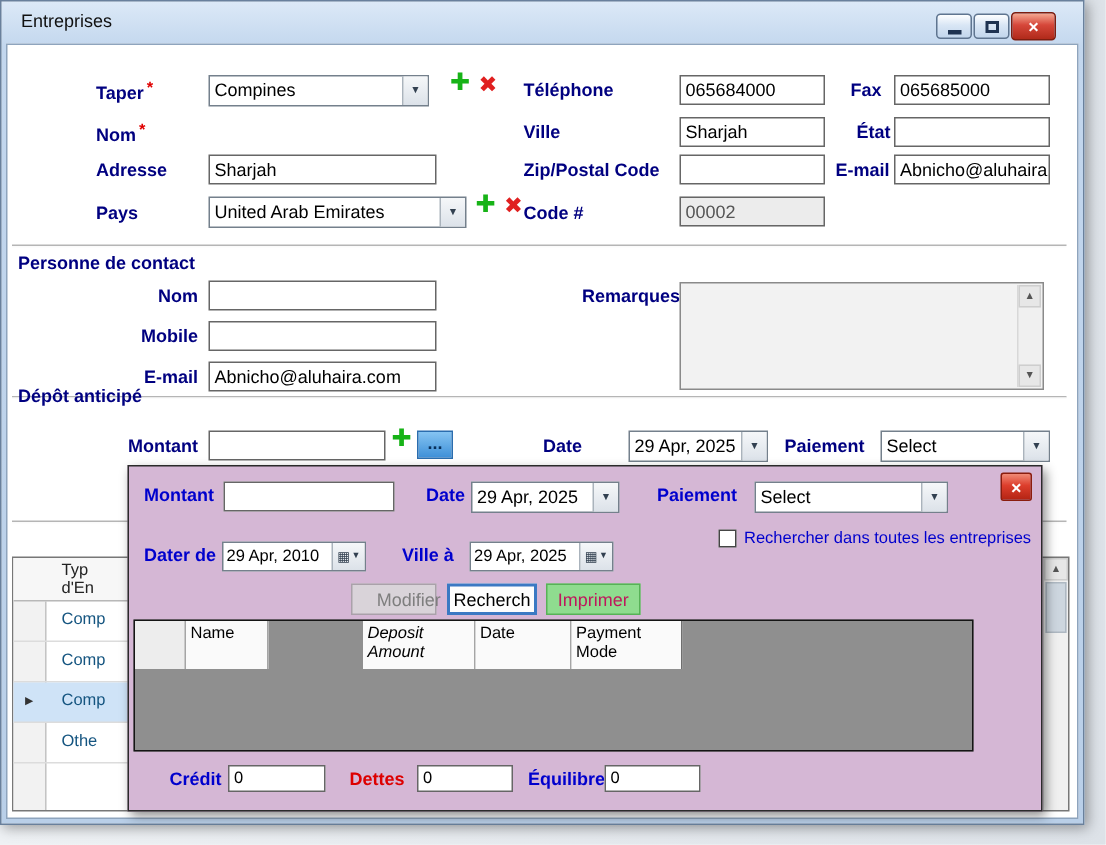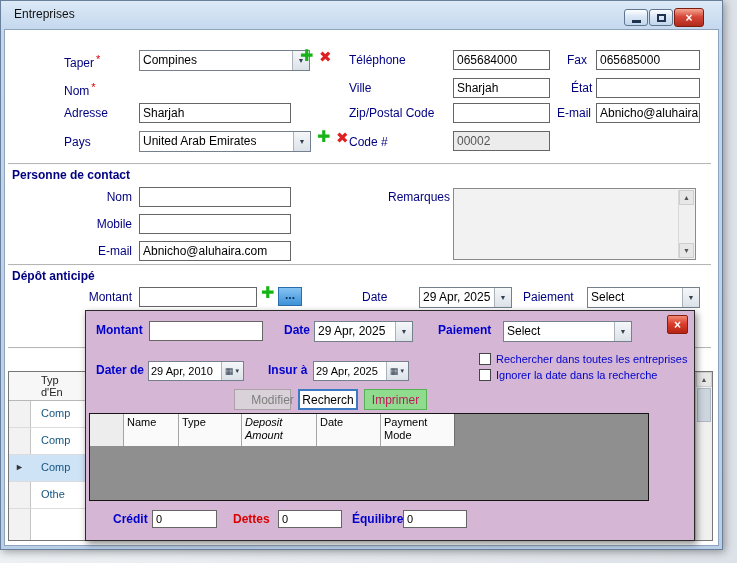--- a/index.html
+++ b/index.html
@@ -23,21 +23,21 @@
   .minbar { width:9px; height:3px; background:#1f3351; margin-top:7px; }
   .maxbox { width:9px; height:8px; border:2px solid #1f3351; background:transparent; }
   .closebtn { left:674px; top:8px; width:30px; height:19px; border-radius:3px;
     background:linear-gradient(#f5a993,#d6473a 45%,#b02a1a);
     border:1px solid #7c1d10; color:#fff; font-weight:bold; font-size:12px;
     display:flex; align-items:center; justify-content:center; }
   .client { left:4px; top:29px; width:715px; height:517px;
     background:#fff; border:1px solid #8ea4bd; }
 
   
-  .lbl { color:#000080; font-weight:normal; white-space:nowrap; }
+  .lbl { color:#000080; font-weight:bold; white-space:nowrap; }
   .lblr { text-align:right; }
   .req { color:#e00000; font-size:11px; vertical-align:4px; margin-left:2px; }
   .tb { background:#fff; border:1px solid #666; height:20px; line-height:18px;
         padding:0 3px; overflow:hidden; white-space:nowrap; }
   .tb.dis { background:#ececec; color:#555; }
   .combo { background:#fff; border:1px solid #74808c; height:21px; display:flex; }
   .combo .ct { flex:1; line-height:19px; padding:0 3px; overflow:hidden; white-space:nowrap; }
   .combo .cbn { width:17px; background:linear-gradient(#f5f7f9,#dce2e9);
     border-left:1px solid #aab3bc; display:flex; align-items:center;
     justify-content:center; font-size:7px; color:#324050; }
@@ -112,21 +112,21 @@
     </div>
   <div class="abs winbtn" style="left:649px;width:24px;">
       <span class="maxbox"></span>
     </div>
   <div class="abs closebtn">
       <span>×</span>
     </div>
   <div class="abs client"></div>
 
   <div class="abs lbl" style="left:64px;top:53px;"><span>Taper</span><span class="req">*</span></div>
-  <div class="abs combo" style="left:139px;top:50px;width:171px;gap:22px;">
+  <div class="abs combo" style="left:139px;top:50px;width:147px;gap:22px;">
     <div class="ct">Compines</div>
     <div class="cbn">▼</div>
   </div>
   <div class="abs ic-plus" style="left:300px;top:48px;">✚</div>
   <div class="abs ic-x" style="left:319px;top:49px;">✖</div>
   <div class="abs lbl" style="left:349px;top:53px;">Téléphone</div>
   <div class="abs tb" style="left:453px;top:50px;width:97px;">065684000</div>
   <div class="abs lbl" style="left:567px;top:53px;">Fax</div>
   <div class="abs tb" style="left:596px;top:50px;width:104px;">065685000</div>
 
@@ -166,21 +166,21 @@
   <div class="abs lbl" style="left:388px;top:190px;">Remarques</div>
   <div class="abs remarks" style="left:453px;top:188px;width:243px;height:72px;">
     <span></span>
     <div class="vscroll">
       <div class="sbtn">▲</div>
       <div class="sbtn">▼</div>
     </div>
   </div>
 
   <div class="abs sep" style="left:8px;top:264px;width:703px;"></div>
-  <div class="abs sect" style="left:12px;top:269px;">Dépôt anticipé</div>
+  <div class="abs sect" style="left:12px;top:257px;">Dépôt anticipé</div>
 
   <div class="abs lbl lblr" style="left:58px;top:290px;width:74px;">Montant</div>
   <div class="abs tb" style="left:139px;top:287px;width:118px;"></div>
   <div class="abs ic-plus" style="left:261px;top:285px;">✚</div>
   <div class="abs dotsbtn" style="left:278px;top:287px;width:24px;height:19px;">...</div>
   <div class="abs lbl" style="left:362px;top:290px;">Date</div>
   <div class="abs combo" style="left:419px;top:287px;width:93px;">
     <div class="ct">29 Apr, 2025</div>
     <div class="cbn">▼</div>
   </div>
@@ -237,46 +237,41 @@
     </div>
 
     <div class="abs dlbl" style="left:10px;top:52px;">Dater de</div>
     <div class="abs dtp" style="left:62px;top:50px;width:96px;">
       <div class="dtext">29 Apr, 2010</div>
       <div class="dbtn">
           <span>▦</span>
           <span style="font-size:6px;">▼</span>
         </div>
     </div>
-    <div class="abs dlbl" style="left:182px;top:52px;">Insur à</div>
+    <div class="abs dlbl" style="left:182px;top:52px;">Ville à</div>
     <div class="abs dtp" style="left:227px;top:50px;width:96px;">
       <div class="dtext">29 Apr, 2025</div>
       <div class="dbtn">
           <span>▦</span>
           <span style="font-size:6px;">▼</span>
         </div>
     </div>
 
     <div class="abs cbrow" style="left:393px;top:42px;">
       <span class="cbx"></span>
       <span class="cbl">Rechercher dans toutes les entreprises</span>
     </div>
-    <div class="abs cbrow" style="left:393px;top:58px;">
-      <span class="cbx"></span>
-      <span class="cbl">Ignorer la date dans la recherche</span>
-    </div>
 
     <div class="abs btn btn-modifier" style="left:148px;top:78px;width:57px;padding-left:20px;">Modifier</div>
     <div class="abs btn btn-recherch" style="left:212px;top:78px;width:60px;">Recherch</div>
     <div class="abs btn btn-imprimer" style="left:278px;top:78px;width:63px;">Imprimer</div>
 
     <div class="abs dtable" style="left:3px;top:102px;width:560px;height:88px;">
       <div class="th" style="left:0;width:34px;background:#ededed;"></div>
       <div class="th" style="left:34px;width:55px;">Name</div>
-      <div class="th" style="left:89px;width:63px;">Type</div>
       <div class="th" style="left:152px;width:75px;font-style:italic;">Deposit Amount</div>
       <div class="th" style="left:227px;width:64px;">Date</div>
       <div class="th" style="left:291px;width:74px;border-right:1px solid #6f6f6f;">Payment Mode</div>
     </div>
 
     <div class="abs dlbl" style="left:27px;top:201px;">Crédit</div>
     <div class="abs dfield" style="left:66px;top:199px;width:65px;">0</div>
     <div class="abs redlbl" style="left:147px;top:201px;">Dettes</div>
     <div class="abs dfield" style="left:192px;top:199px;width:64px;">0</div>
     <div class="abs dlbl" style="left:266px;top:201px;">Équilibre</div>

